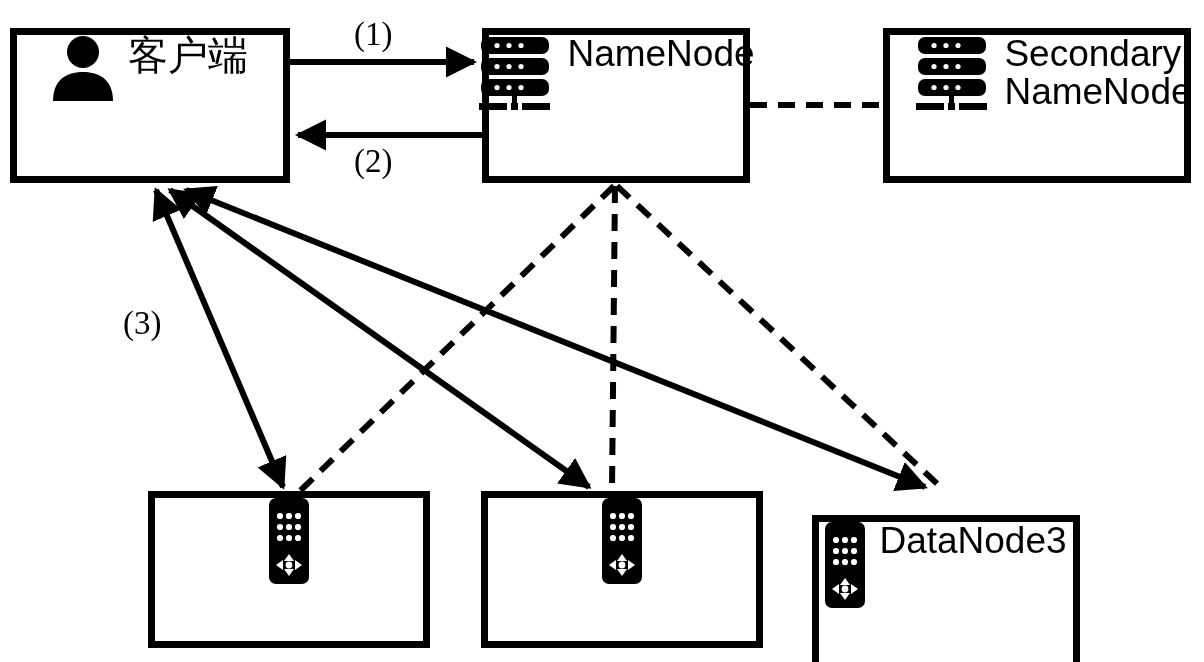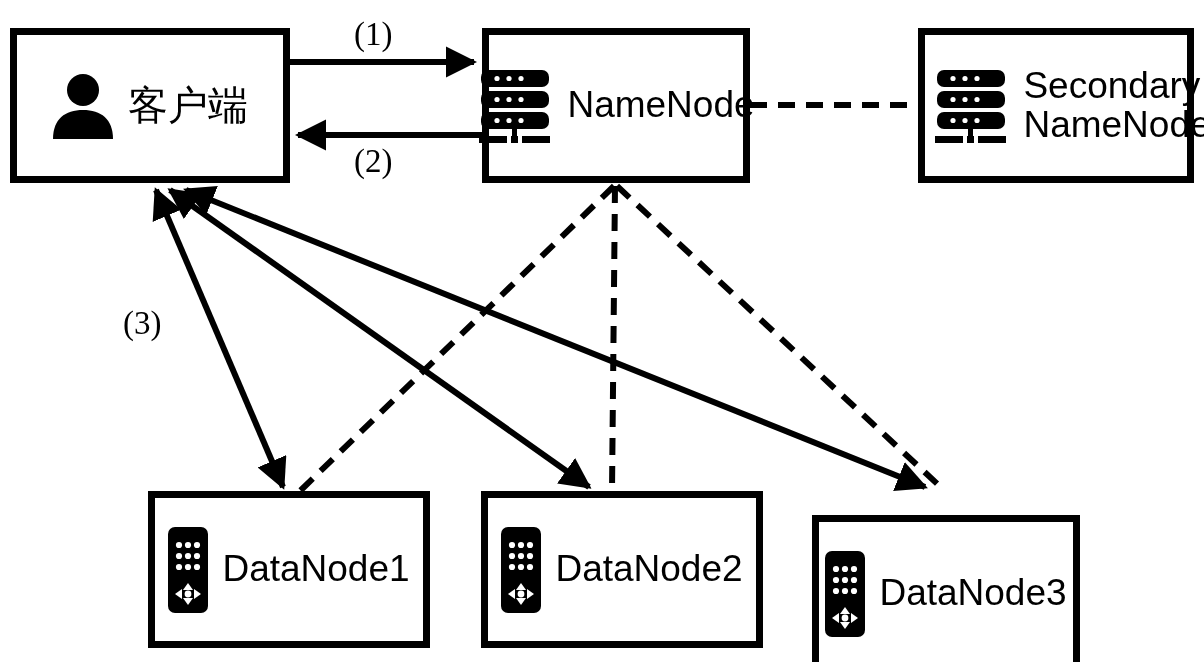--- a/index.html
+++ b/index.html
@@ -16,41 +16,40 @@
     font-family: "Liberation Serif", "DejaVu Serif", serif;
   }
   
   .node {
     position: absolute;
     box-sizing: border-box;
     background: #ffffff;
     border: 7px solid #000000;
     display: flex;
     flex-direction: row;
-    align-items: center;
     justify-content: center;
     gap: 14px;
   }
   .node-label {
     color: #000000;
     font-family: Liberation Sans, sans-serif;
     font-size: 37px;
     line-height: 1.04;
     letter-spacing: 0px;
     white-space: pre-line;
     text-align: left;
   }
   .node-label.cjk {
     font-family: "DejaVu Sans", "Liberation Sans", sans-serif;
     font-size: 40px;
   }
   
   #node-client      { left: 10px;  top: 28px;  width: 280px; height: 155px; }
   #node-namenode    { left: 482px; top: 28px;  width: 268px; height: 155px; }
-  #node-secondary   { left: 918px; top: 28px;  width: 276px; height: 155px; padding-left: 32px; }
+  #node-secondary   { left: 883px; top: 28px;  width: 308px; height: 155px; padding-left: 32px; }
   #node-datanode1   { left: 148px; top: 491px; width: 282px; height: 157px; }
   #node-datanode2   { left: 481px; top: 491px; width: 282px; height: 157px; }
   #node-datanode3   { left: 812px; top: 491px; width: 268px; height: 157px; margin-top: 24px; }
 
   
   .icon { flex: 0 0 auto; display: block; }
   .icon svg { display: block; }
 
   
   #connectors {
@@ -178,21 +177,20 @@
         <circle cx="11" cy="40" r="3.1" fill="#ffffff"></circle>
         <circle cx="20" cy="40" r="3.1" fill="#ffffff"></circle>
         <circle cx="29" cy="40" r="3.1" fill="#ffffff"></circle>
         <path d="M 20 56 L 25 63 L 15 63 Z" fill="#ffffff"></path>
         <path d="M 20 78 L 25 71 L 15 71 Z" fill="#ffffff"></path>
         <path d="M 7 67 L 14 62 L 14 72 Z" fill="#ffffff"></path>
         <path d="M 33 67 L 26 62 L 26 72 Z" fill="#ffffff"></path>
         <circle cx="20" cy="67" r="3.4" fill="#ffffff"></circle>
       </svg>
     </span>
-    <span class="node-label">DataNode1</span>
   </div>
 
   <div class="node" id="node-datanode2">
     <span class="icon">
       <svg width="40" height="86" viewBox="0 0 40 86">
         <rect x="0" y="0" width="40" height="86" rx="7" fill="#000000"></rect>
         <circle cx="11" cy="18" r="3.1" fill="#ffffff"></circle>
         <circle cx="20" cy="18" r="3.1" fill="#ffffff"></circle>
         <circle cx="29" cy="18" r="3.1" fill="#ffffff"></circle>
         <circle cx="11" cy="29" r="3.1" fill="#ffffff"></circle>
@@ -201,21 +199,20 @@
         <circle cx="11" cy="40" r="3.1" fill="#ffffff"></circle>
         <circle cx="20" cy="40" r="3.1" fill="#ffffff"></circle>
         <circle cx="29" cy="40" r="3.1" fill="#ffffff"></circle>
         <path d="M 20 56 L 25 63 L 15 63 Z" fill="#ffffff"></path>
         <path d="M 20 78 L 25 71 L 15 71 Z" fill="#ffffff"></path>
         <path d="M 7 67 L 14 62 L 14 72 Z" fill="#ffffff"></path>
         <path d="M 33 67 L 26 62 L 26 72 Z" fill="#ffffff"></path>
         <circle cx="20" cy="67" r="3.4" fill="#ffffff"></circle>
       </svg>
     </span>
-    <span class="node-label">DataNode2</span>
   </div>
 
   <div class="node" id="node-datanode3">
     <span class="icon">
       <svg width="40" height="86" viewBox="0 0 40 86">
         <rect x="0" y="0" width="40" height="86" rx="7" fill="#000000"></rect>
         <circle cx="11" cy="18" r="3.1" fill="#ffffff"></circle>
         <circle cx="20" cy="18" r="3.1" fill="#ffffff"></circle>
         <circle cx="29" cy="18" r="3.1" fill="#ffffff"></circle>
         <circle cx="11" cy="29" r="3.1" fill="#ffffff"></circle>

